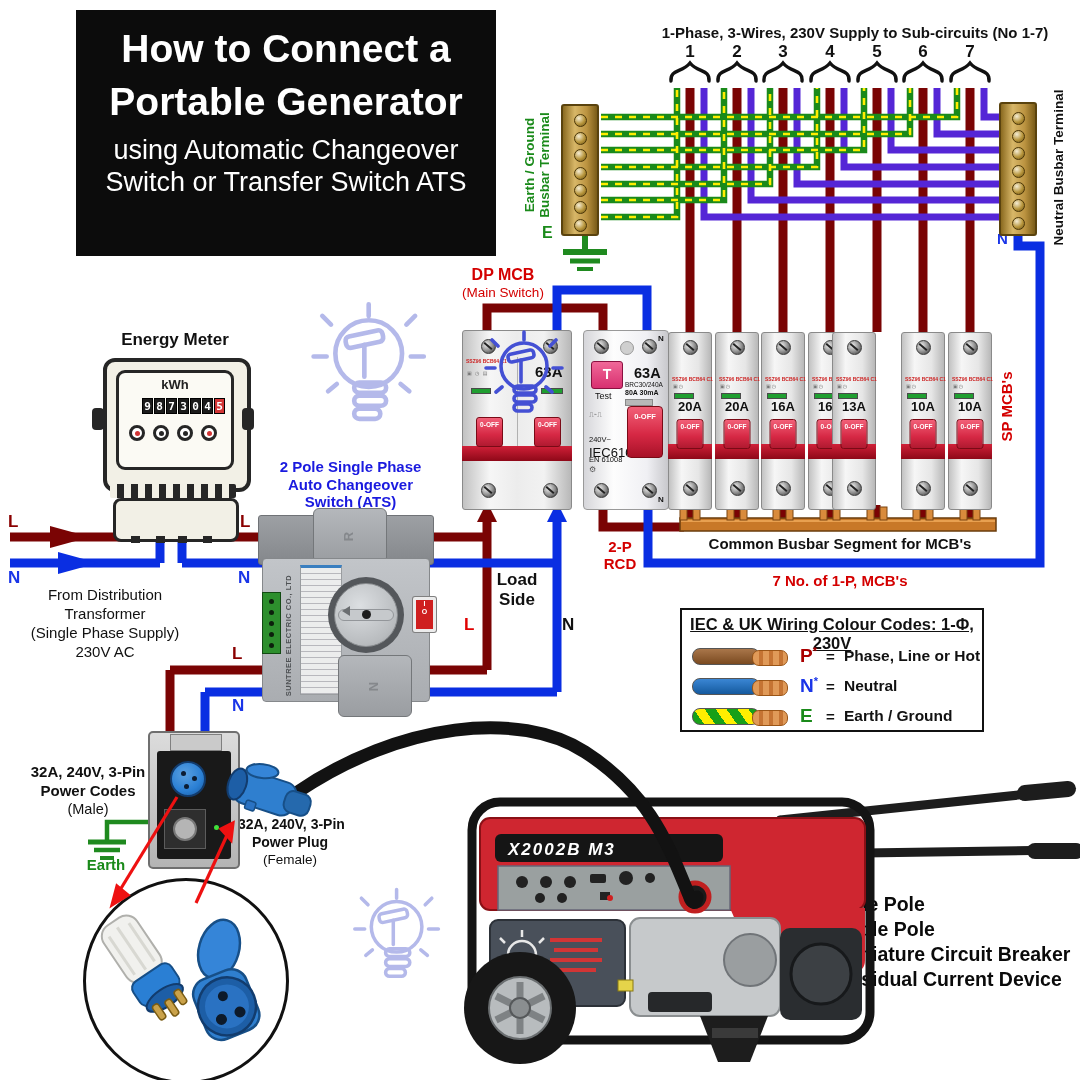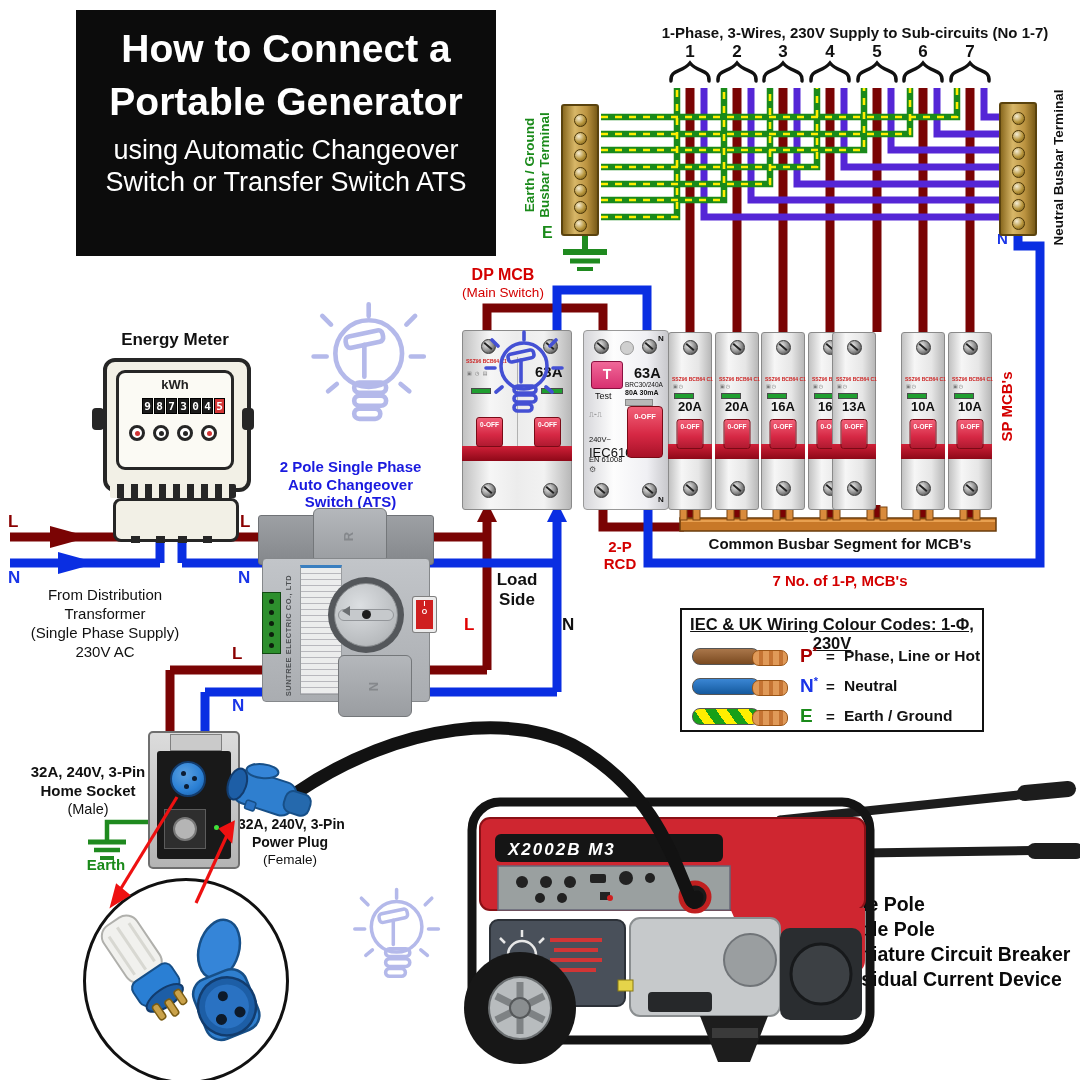--- a/index.html
+++ b/index.html
@@ -525,21 +525,21 @@
         <i style="left:12px;top:21px"></i>
     </div>
     <div class="dial">
         <i></i>
       </div>
     <div class="led"></div>
   </div>
 
   <div class="lbl b blk ctr" style="left:22px;top:762px;width:132px;font-size:15px;line-height:19px">
     <div>32A, 240V, 3-Pin</div>
-    <div>Home Socket</div>
+    <div>Power Codes</div>
     <div style="font-weight:normal;font-size:14.5px">(Male)</div>
   </div>
   <div class="lbl b green" style="left:78px;top:856px;width:56px;text-align:center;font-size:15px">Earth</div>
   <div class="lbl b blk ctr" style="left:238px;top:816px;width:104px;font-size:14px;line-height:17.5px">
     <div>32A, 240V, 3-Pin</div>
     <div>Power Plug</div>
     <div style="font-weight:normal;font-size:13.5px">(Female)</div>
   </div>
 
   <div class="abs" id="inset" style="z-index:6">

